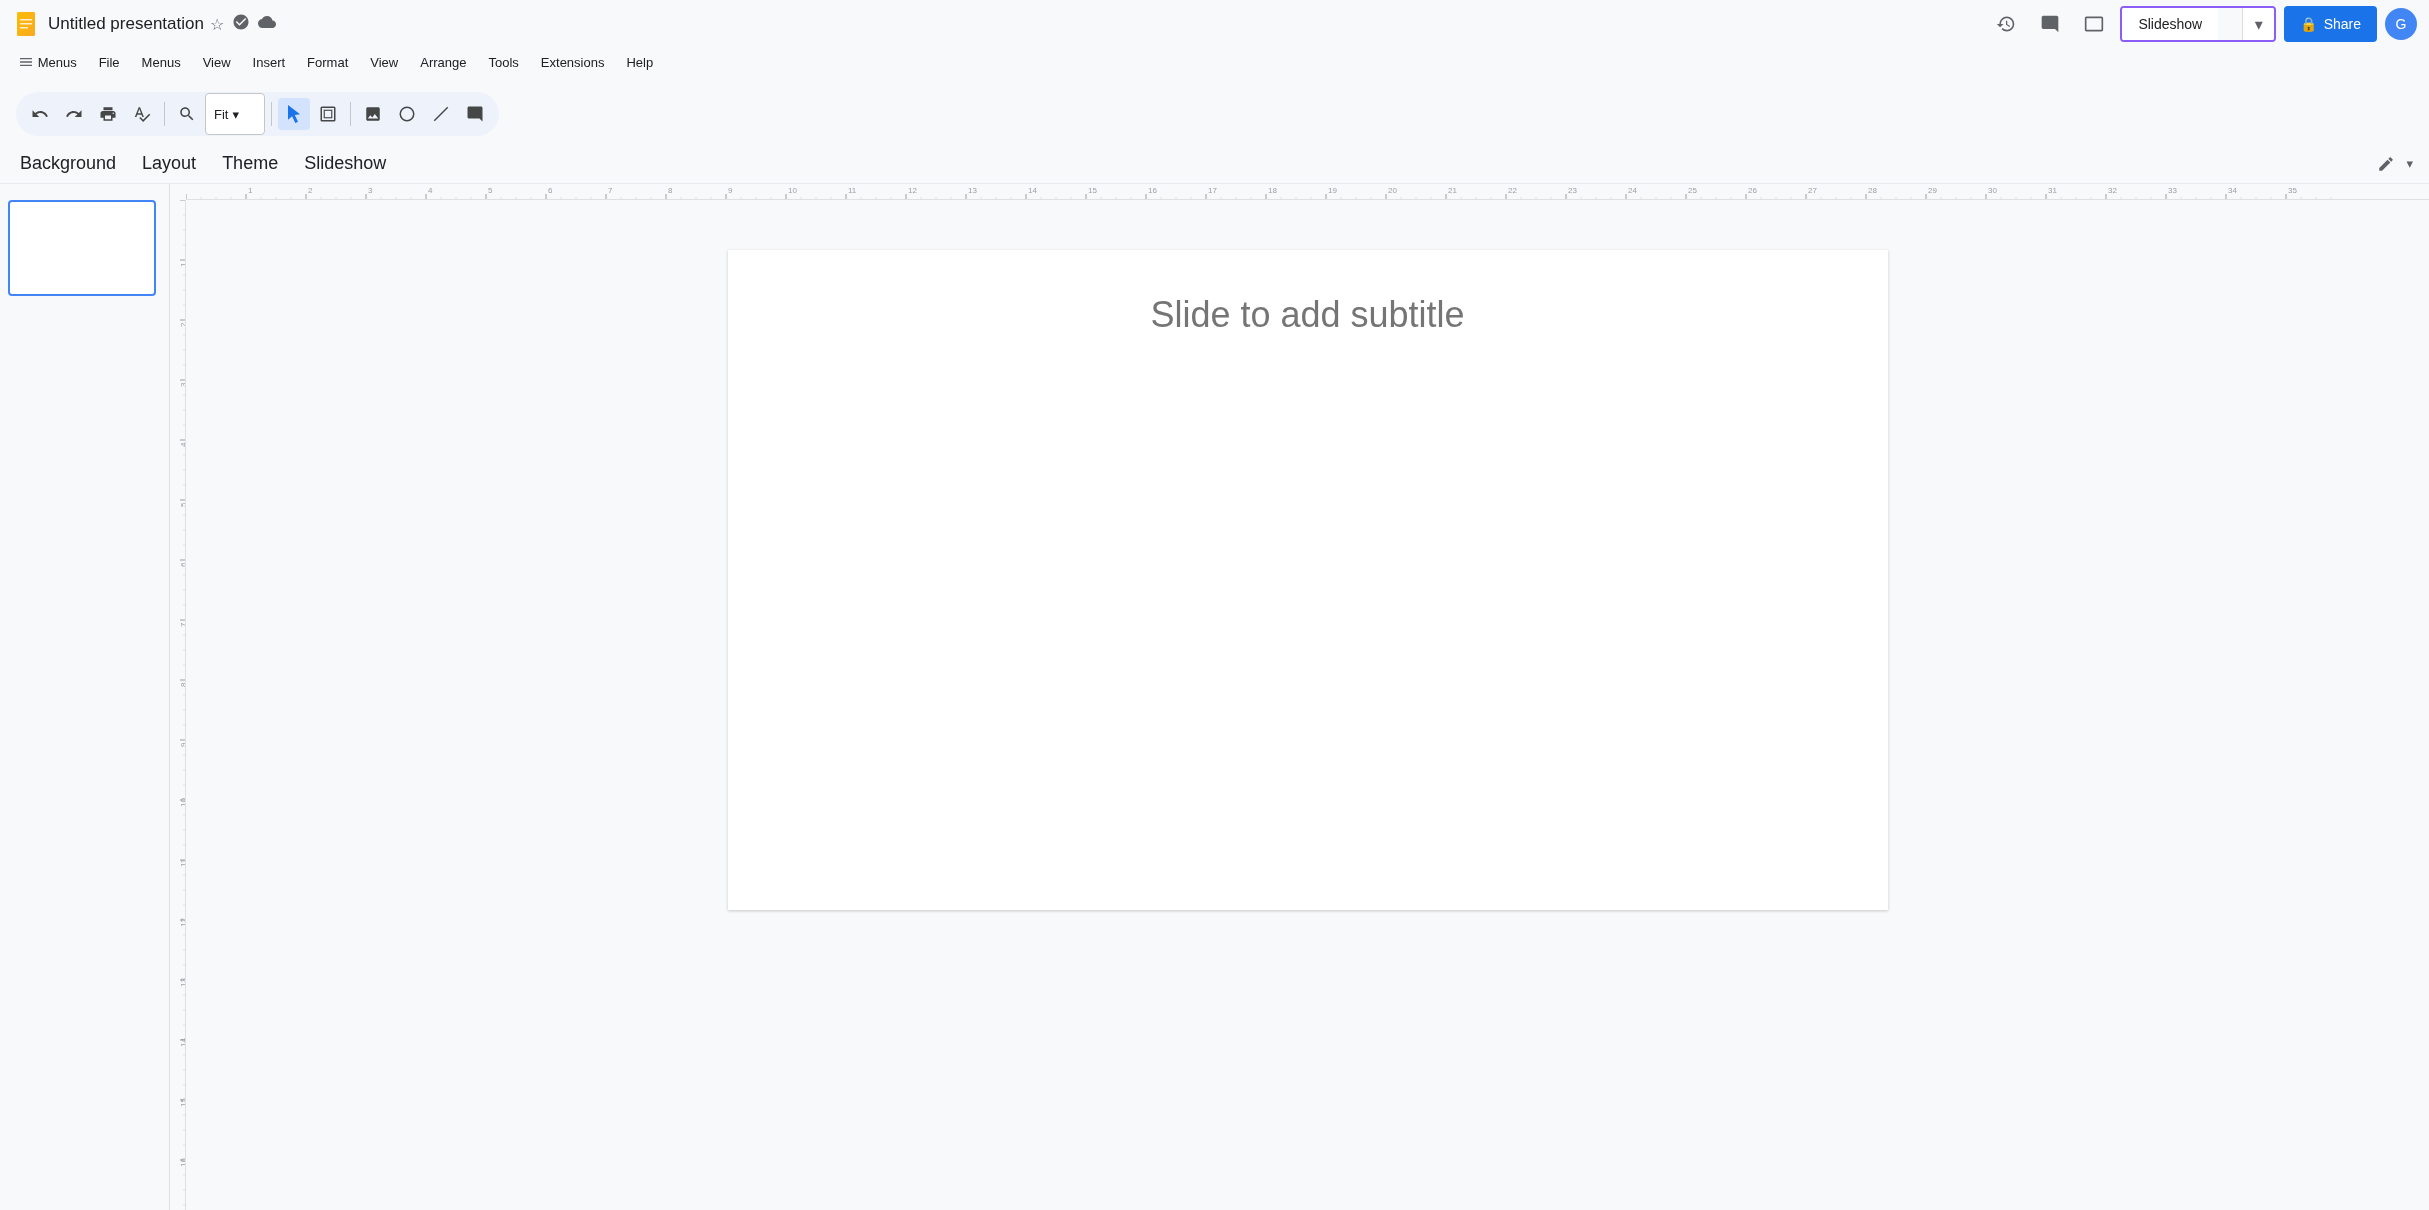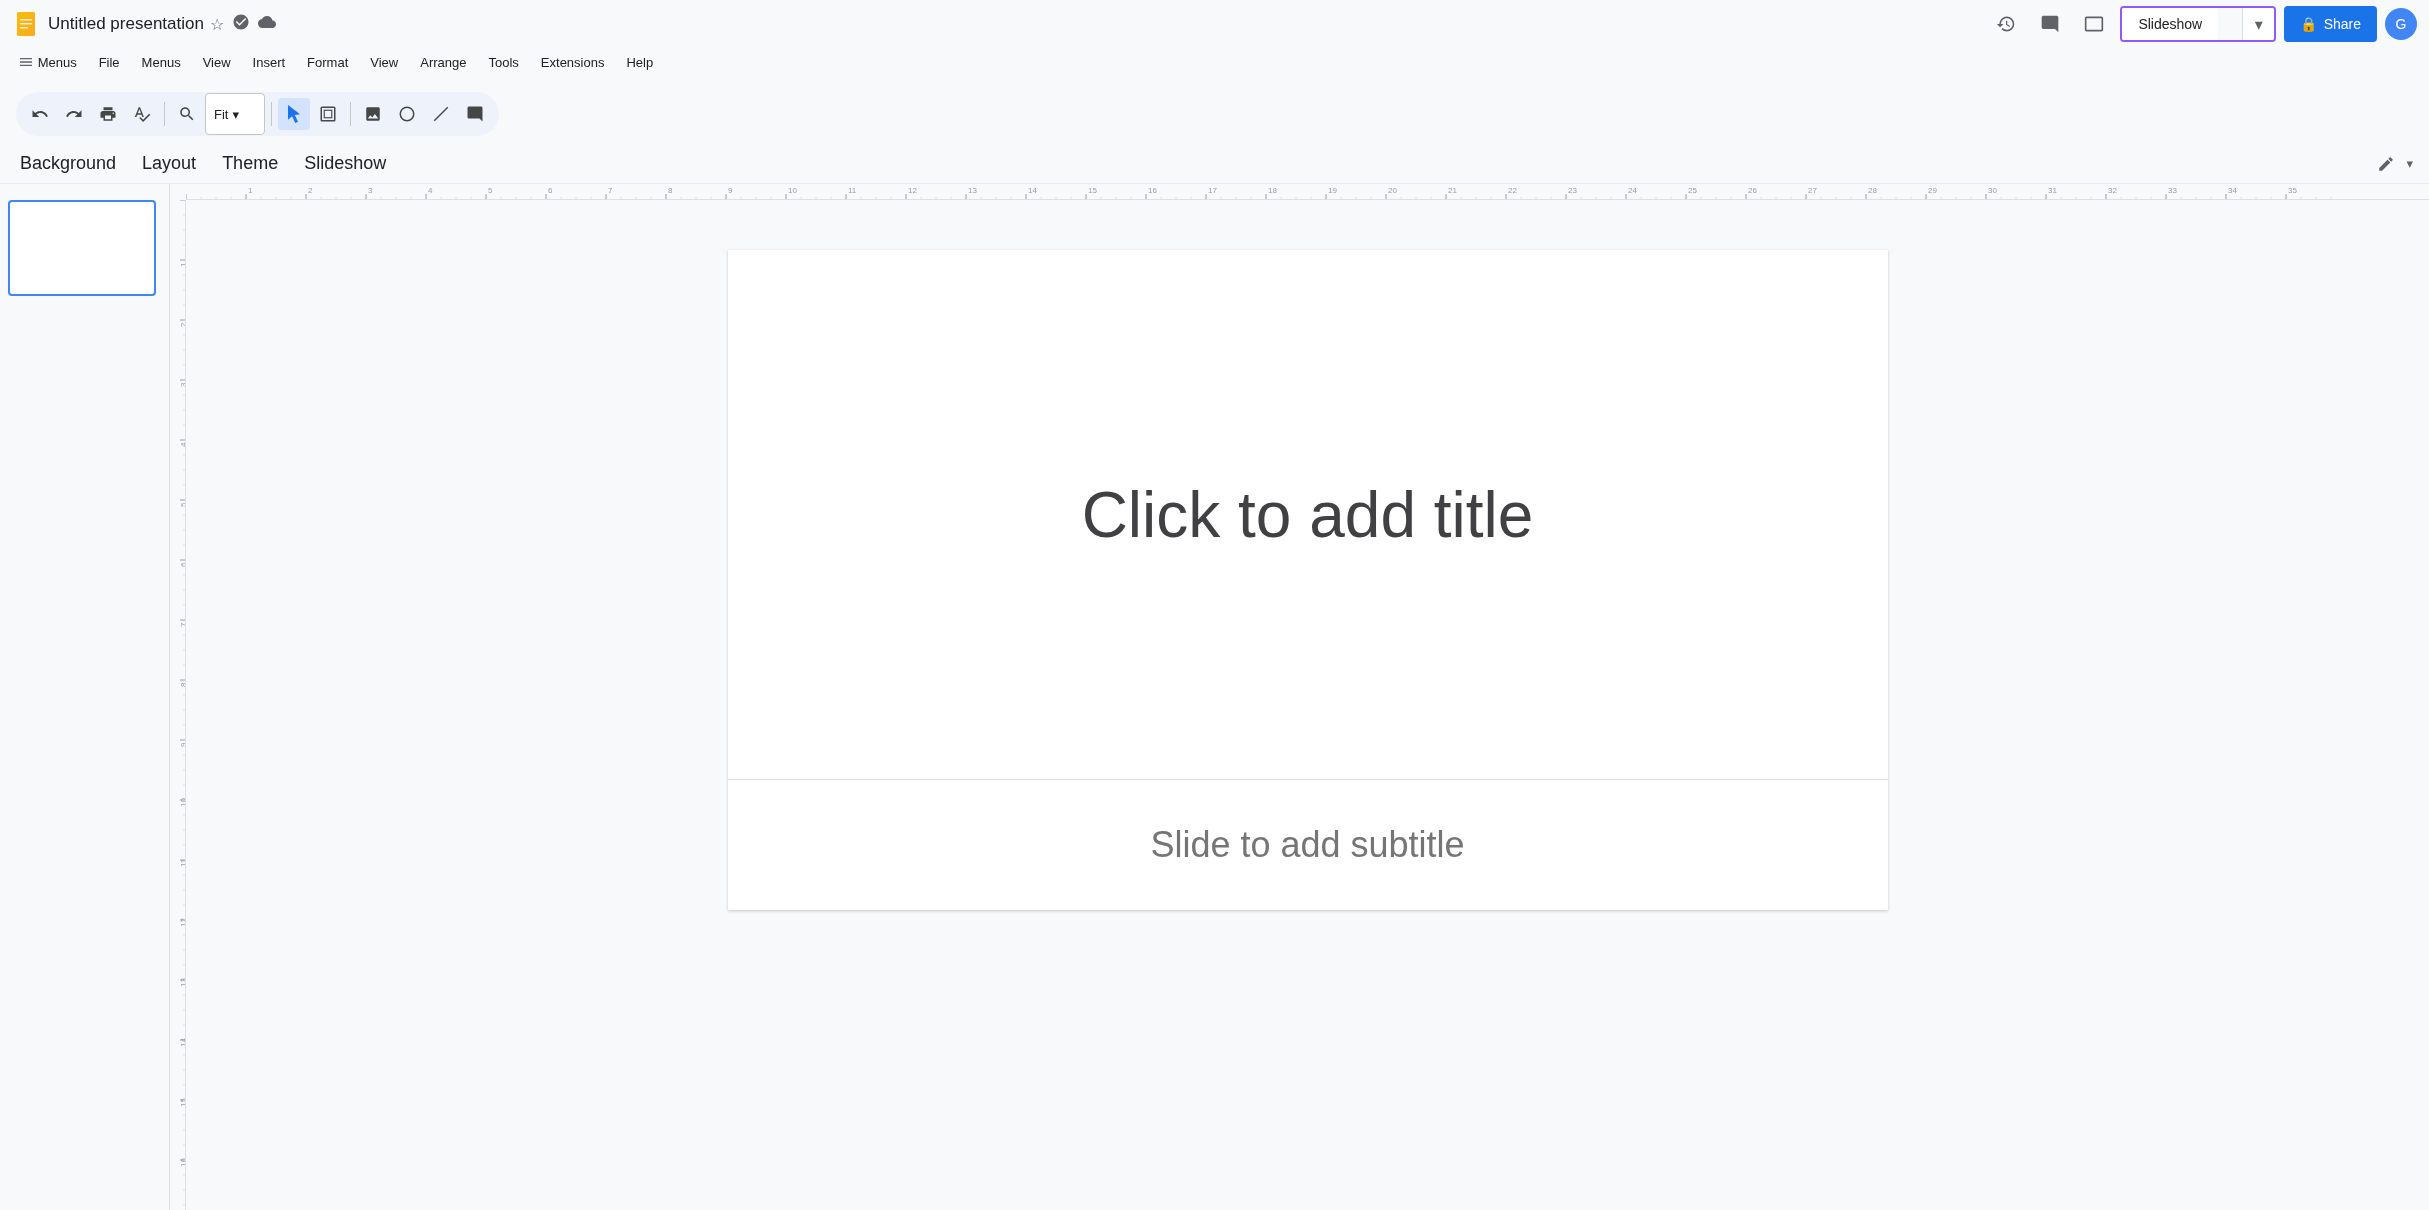--- a/index.html
+++ b/index.html
@@ -830,23 +830,20 @@
           <line x1="13" y1="1215" x2="16" y2="1215" stroke="#c4c7c5" stroke-width="0.5"></line>
           <line x1="13" y1="1230" x2="16" y2="1230" stroke="#c4c7c5" stroke-width="0.5"></line>
           <line x1="13" y1="1245" x2="16" y2="1245" stroke="#c4c7c5" stroke-width="0.5"></line>
         </svg>
     </div>
 
     <div class="ruler-canvas-container">
       <div class="slide-canvas-wrapper">
         <div class="slide-canvas">
 
-          <div class="slide-title-area">
-            <span class="slide-title-placeholder">Click to add title</span>
-          </div>
 
           <div class="slide-subtitle-area">
             <span class="slide-subtitle-placeholder">Slide to add subtitle</span>
           </div>
         </div>
       </div>
     </div>
   </div>
 </div>
 

